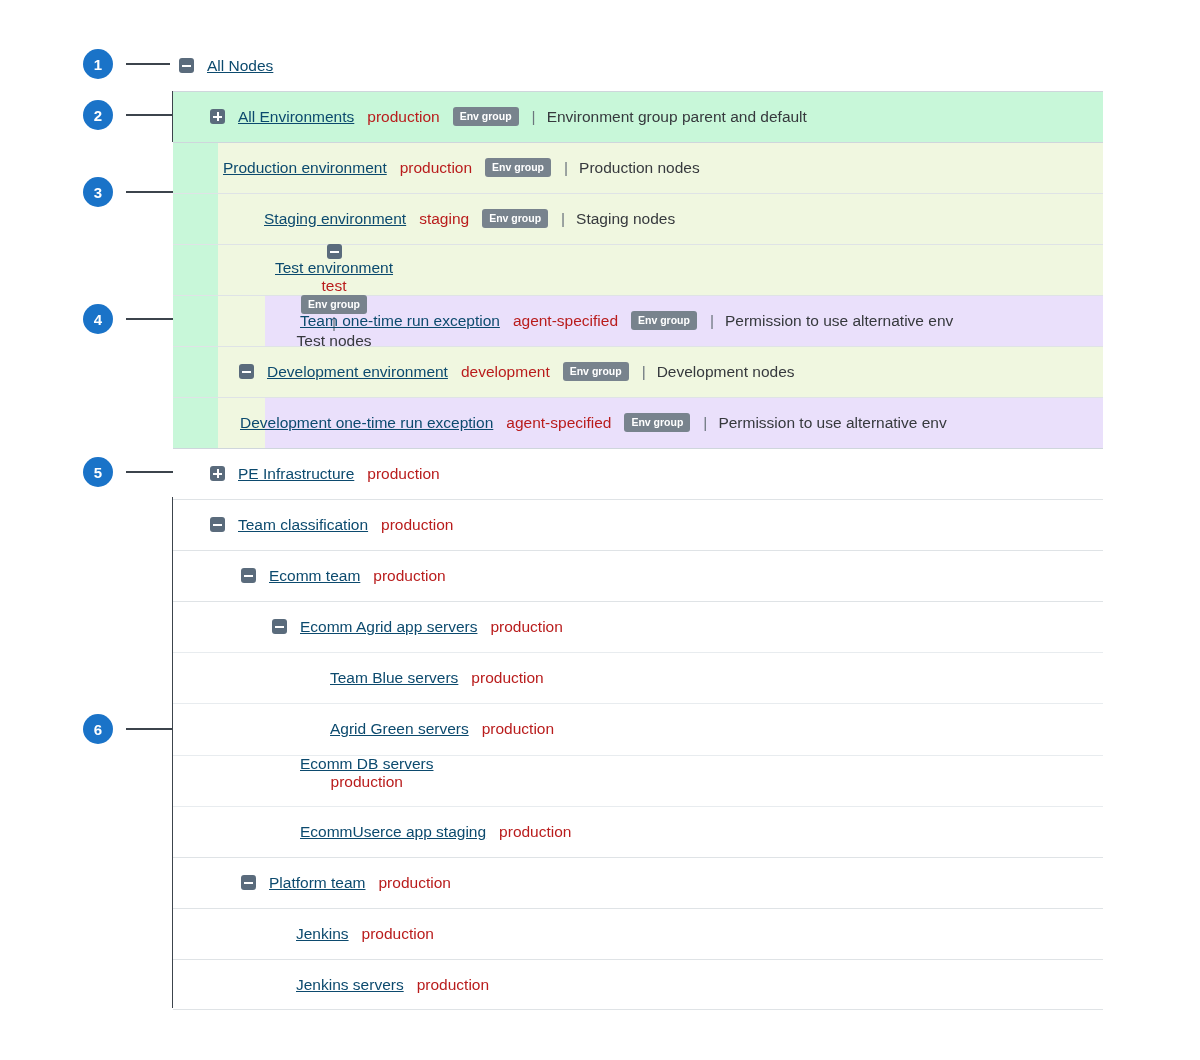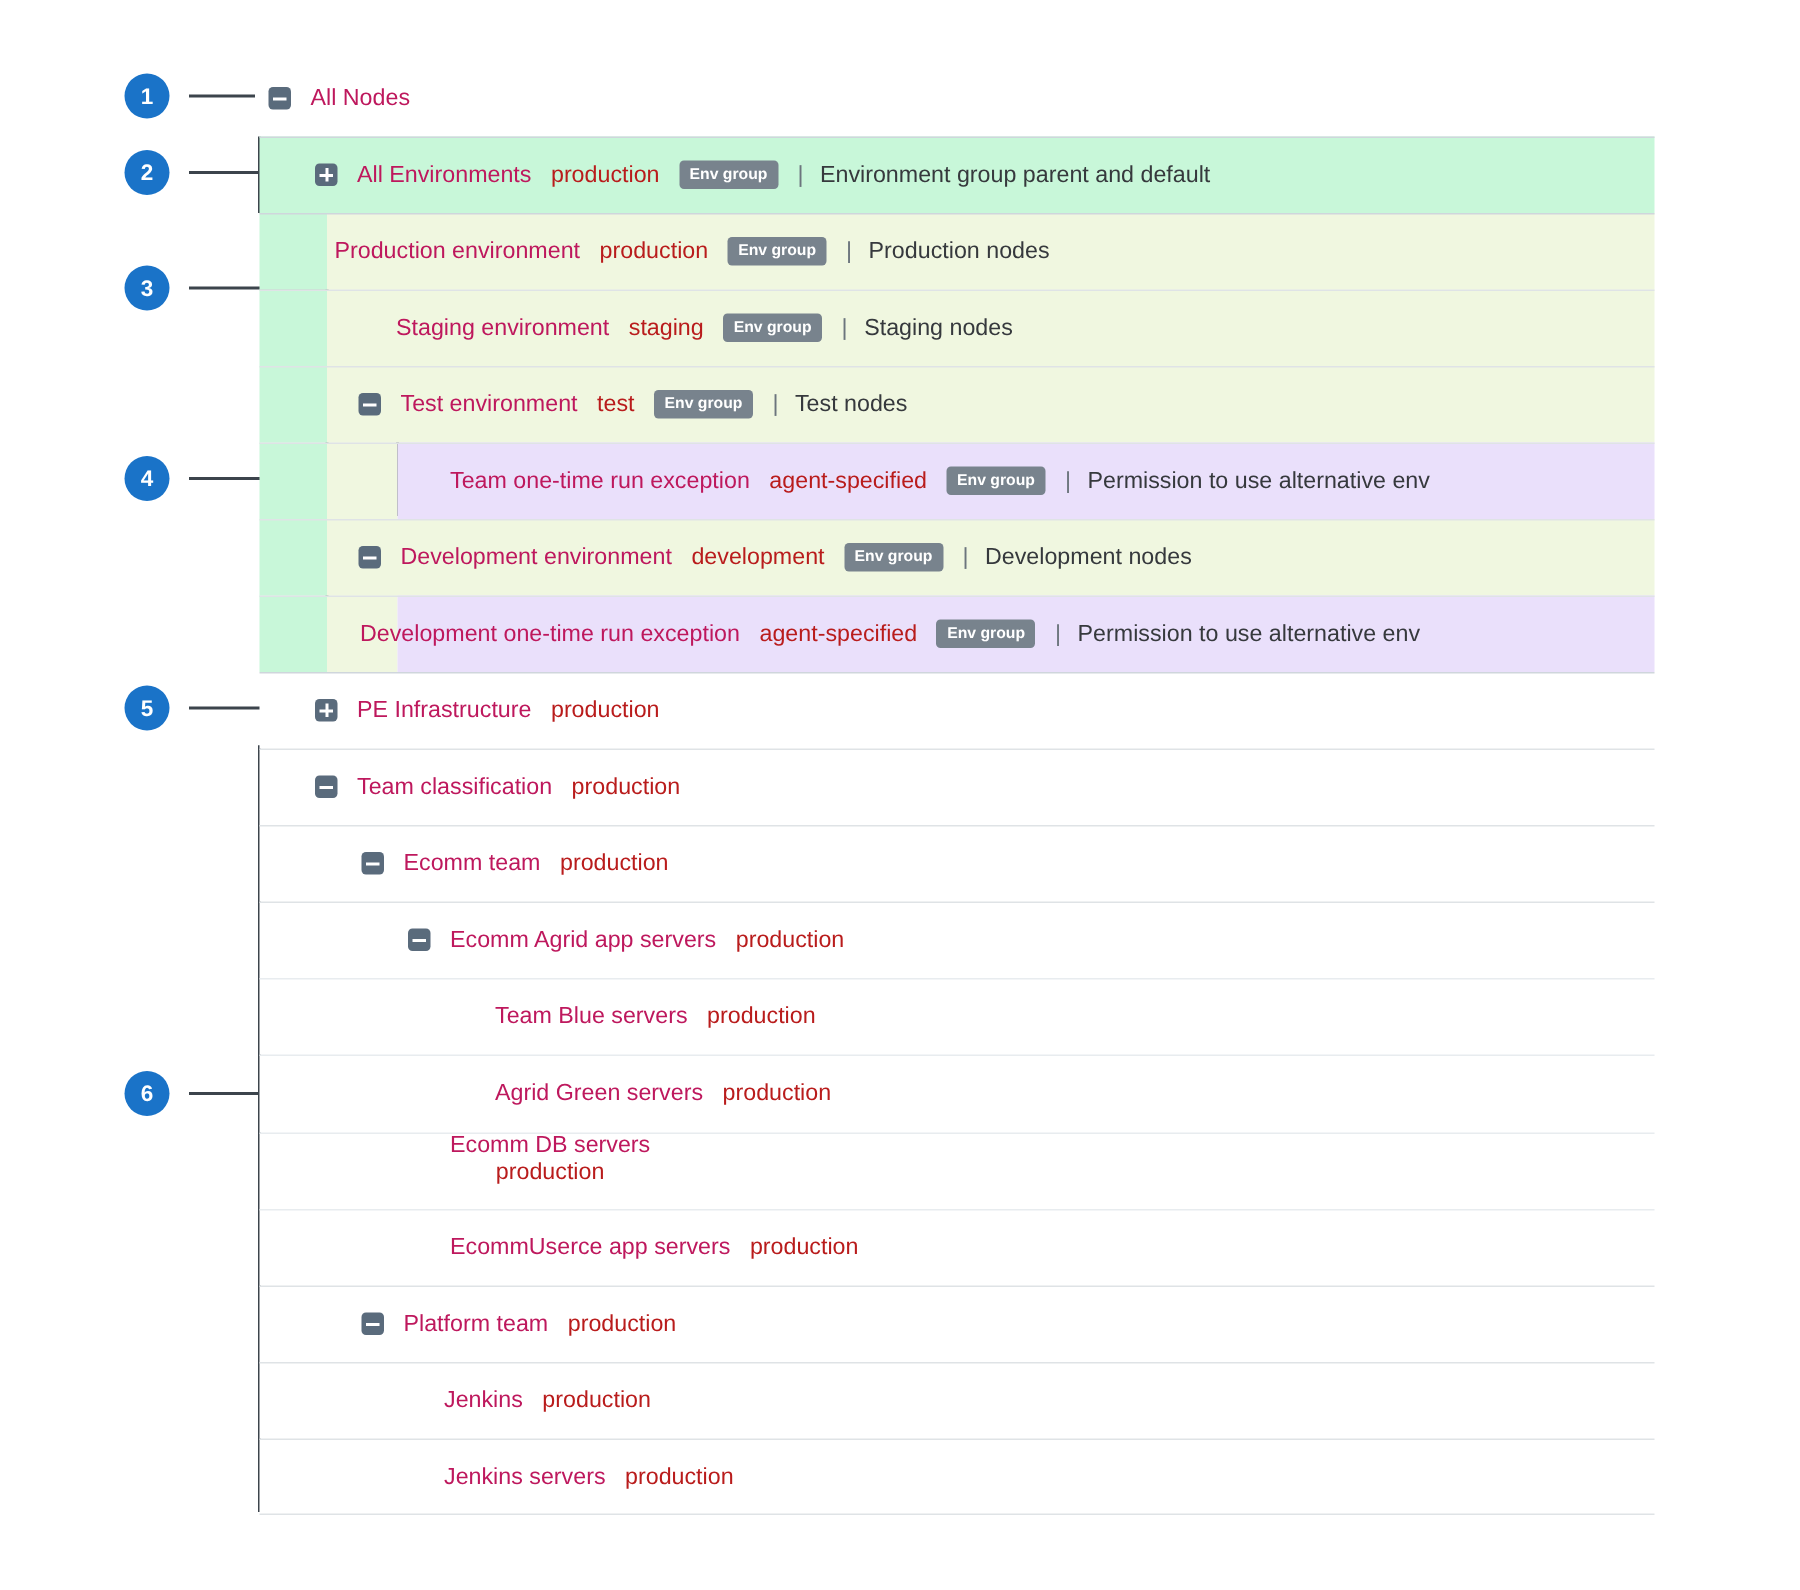--- a/index.html
+++ b/index.html
@@ -27,21 +27,21 @@
 
   .sep{position:absolute;left:0;right:0;height:1px;background:#dfe3e6;}
 
   .content{position:relative;display:flex;align-items:center;z-index:3;height:100%;}
 
   .toggle{width:15px;height:15px;border-radius:3px;background:#5a6b7c;
           position:relative;flex:none;display:inline-block;}
   .toggle::before{content:"";position:absolute;left:3px;right:3px;top:7px;height:2px;background:#fff;}
   .toggle.plus::after{content:"";position:absolute;top:3px;bottom:3px;left:6.5px;width:2px;background:#fff;}
 
-  a.node-link{color:#be185d;font-size:15.5px;white-space:nowrap;cursor:pointer;}
+  a.node-link{color:#0c4a6e;text-decoration:underline;font-size:15.5px;white-space:nowrap;cursor:pointer;}
   .env{color:#b91c1c;font-size:15.5px;white-space:nowrap;}
   .badge{background:#78838d;color:#fff;font-size:10.5px;font-weight:700;
          padding:4px 7px 4px 7px;border-radius:3px;white-space:nowrap;line-height:1;}
   .pipe{color:#6c757d;font-size:15.5px;}
   .desc{color:#36393d;font-size:15.5px;white-space:nowrap;}
   .gap-10{width:11px;flex:none;}
   .gap-12{width:13px;flex:none;}
 
   
   .vline{position:absolute;width:2px;background:#3c444c;}
@@ -151,21 +151,21 @@
         <span class="pipe">|</span>
         <span class="gap-10"></span>
         <span class="desc">Staging nodes</span>
       </div>
     </div>
 
     <div class="row" style="height:51px;">
       <div class="row-bg" style="left:0;width:45px;background:#c8f7d9;"></div>
       <div class="row-bg" style="left:45px;right:0;background:#f0f7e0;"></div>
       <div class="sep" style="top:0;background:#dfe3e6;"></div>
-      <div class="content" style="padding-left:66px;">
+      <div class="content" style="padding-left:102px;flex-direction:column;">
         <span class="toggle"></span>
         <span class="gap-12"></span>
         <a class="node-link">Test environment</a>
         <span class="gap-12"></span>
         <span class="env">test</span>
         <span class="gap-12"></span>
         <span class="badge">Env group</span>
         <span class="gap-12"></span>
         <span class="pipe">|</span>
         <span class="gap-10"></span>
@@ -303,21 +303,21 @@
         <a class="node-link">Ecomm DB servers</a>
         <span class="gap-12"></span>
         <span class="env">production</span>
       </div>
     </div>
 
     <div class="row" style="height:51px;">
       <div class="row-bg" style="left:0;right:0;background:#ffffff;"></div>
       <div class="sep" style="top:0;background:#e8ecef;"></div>
       <div class="content" style="padding-left:127px;">
-        <a class="node-link">EcommUserce app servers</a>
+        <a class="node-link">EcommUserce app staging</a>
         <span class="gap-12"></span>
         <span class="env">production</span>
       </div>
     </div>
 
     <div class="row" style="height:51px;">
       <div class="row-bg" style="left:0;right:0;background:#ffffff;"></div>
       <div class="sep" style="top:0;background:#dfe3e6;"></div>
       <div class="content" style="padding-left:68px;">
         <span class="toggle"></span>

